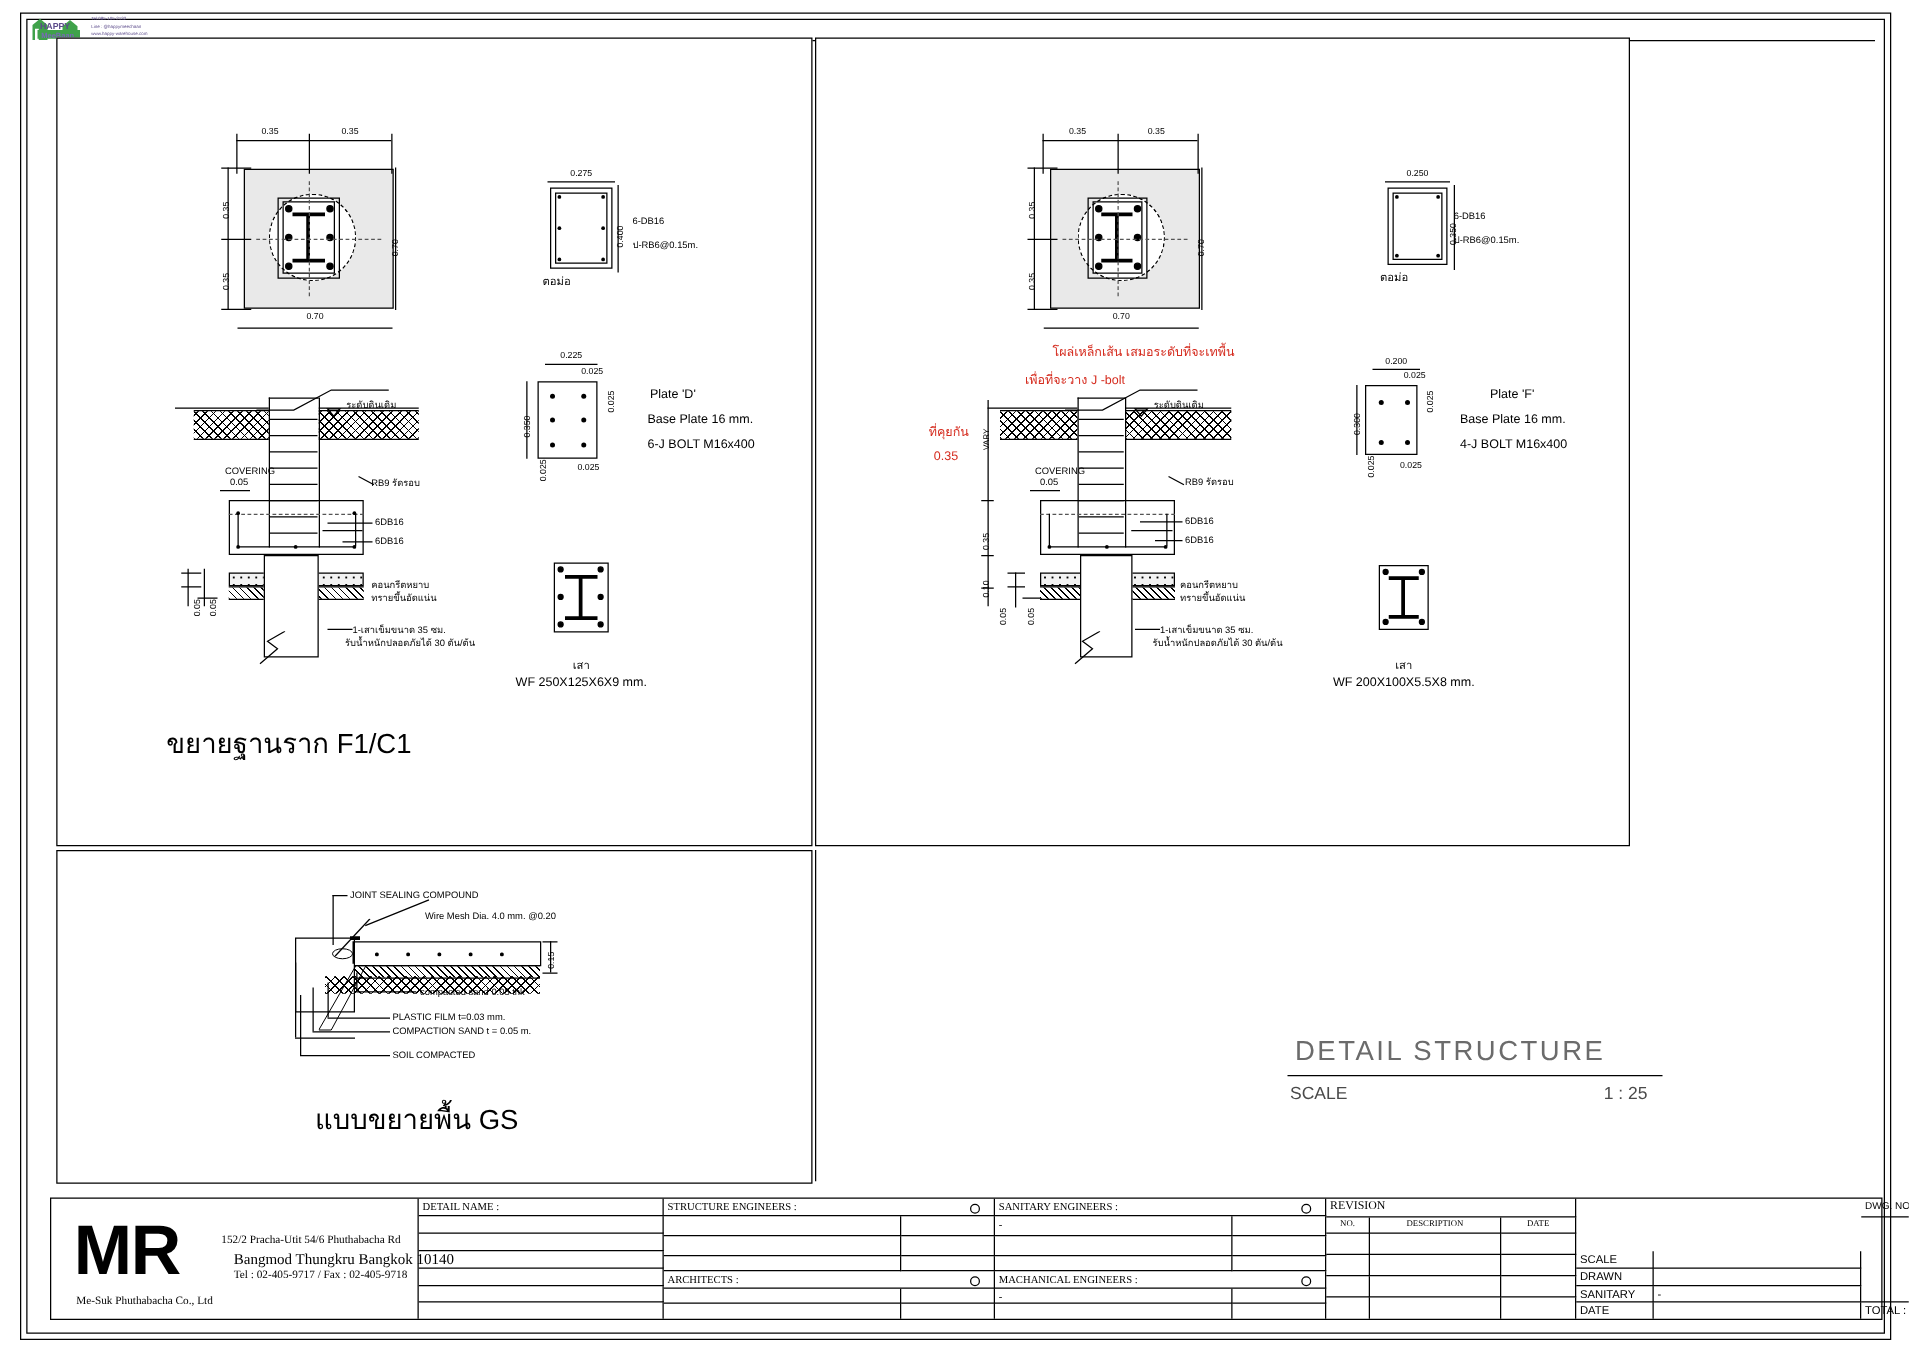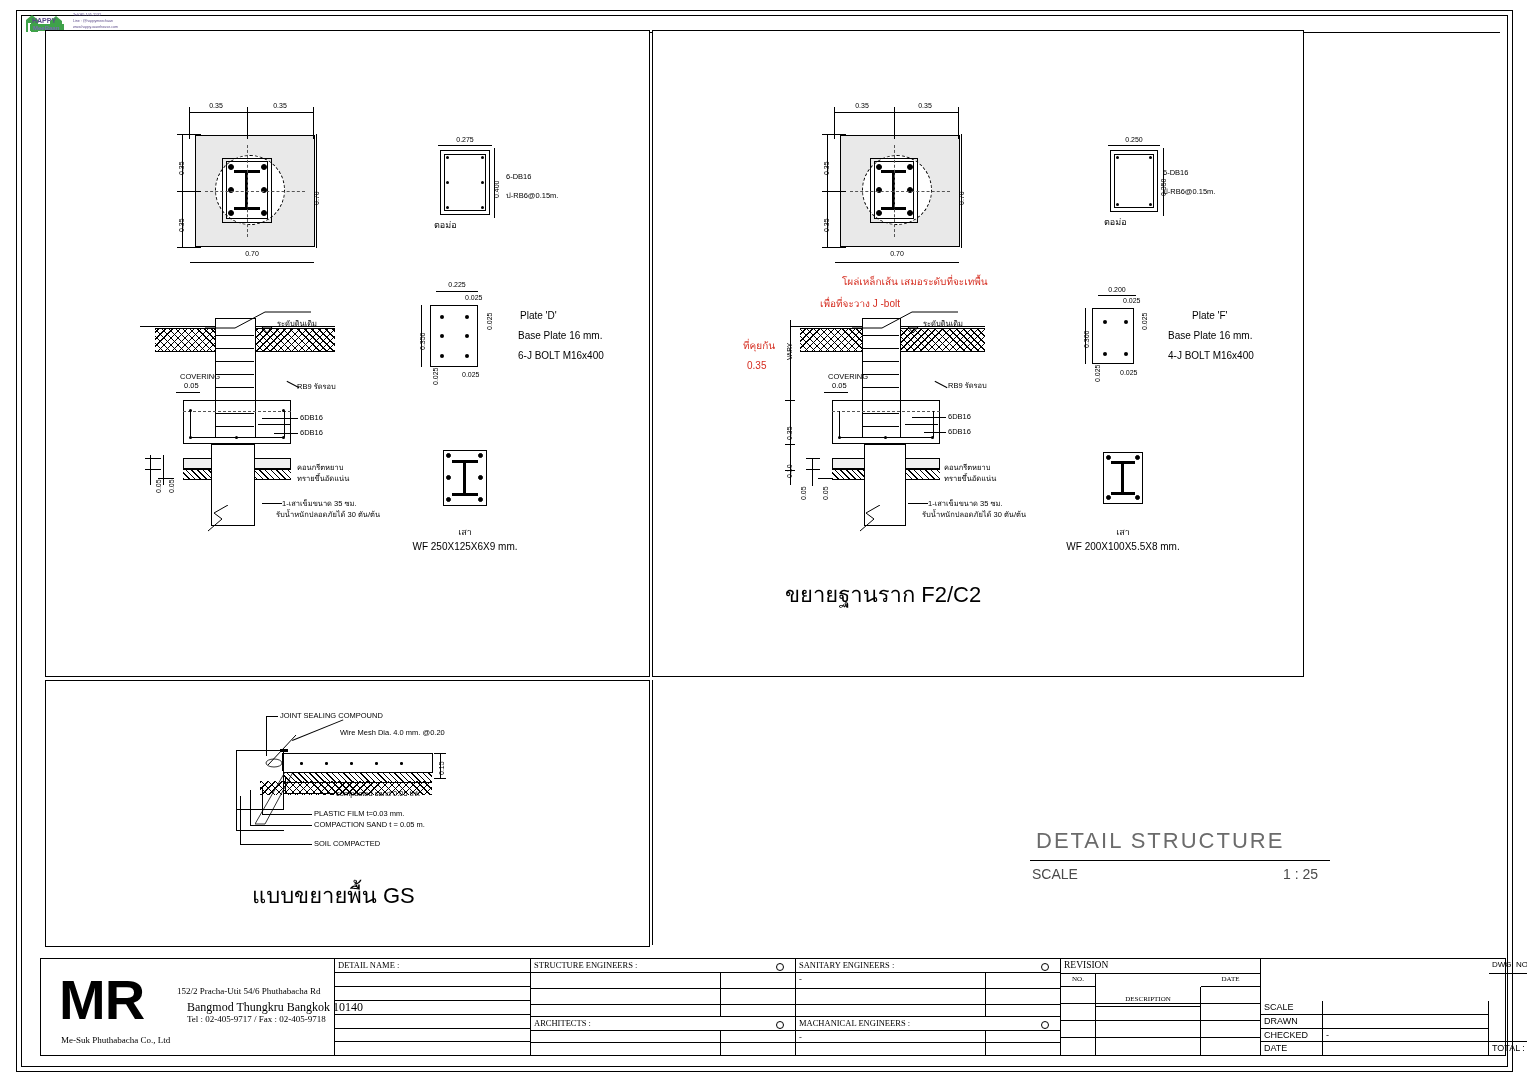--- a/index.html
+++ b/index.html
@@ -242,20 +242,21 @@
   <div class="note" style="left:276px;top:508px;">รับน้ำหนักปลอดภัยได้  30  ตัน/ต้น</div>
   <div class="ln hl" style="left:262px;top:503px;width:20px;"></div>
   <div class="dimtxtv" style="left:155px;top:493px;">0.05</div>
   <div class="dimtxtv" style="left:168px;top:493px;">0.05</div>
   <div class="dimvert" style="left:150px;top:455px;height:30px;"></div>
   <div class="dimvert" style="left:163px;top:455px;height:30px;"></div>
   <div class="dimline" style="left:145px;top:458px;width:16px;"></div>
   <div class="dimline" style="left:145px;top:469px;width:16px;"></div>
   <div class="dimline" style="left:158px;top:478px;width:16px;"></div>
 
+  <div class="thaiTitle" style="left:133px;top:577px;">ขยายฐานราก F1/C1</div>
 
   <div class="panel" style="left:652px;top:30px;width:650px;height:645px;"></div>
 
   <div class="grayfill" style="left:840px;top:135px;width:120px;height:112px;"></div>
   <div class="ring" style="left:862px;top:155px;width:70px;height:70px;border-style:dashed;"></div>
   <div class="box" style="left:870px;top:158px;width:48px;height:65px;"></div>
   <div class="boxthick" style="left:874px;top:161px;width:40px;height:58px;border-width:1px;"></div>
   <div class="ln" style="left:881px;top:170px;width:25px;height:3px;"></div>
   <div class="ln" style="left:881px;top:207px;width:25px;height:3px;"></div>
   <div class="ln" style="left:892px;top:172px;width:3px;height:36px;"></div>
@@ -395,21 +396,20 @@
   <div class="dimtxtv" style="left:800px;top:500px;">0.05</div>
   <div class="dimtxtv" style="left:822px;top:500px;">0.05</div>
   <div class="dimline" style="left:785px;top:400px;width:10px;"></div>
   <div class="dimline" style="left:785px;top:444px;width:10px;"></div>
   <div class="dimline" style="left:785px;top:470px;width:10px;"></div>
   <div class="dimvert" style="left:812px;top:458px;height:28px;"></div>
   <div class="dimline" style="left:806px;top:458px;width:14px;"></div>
   <div class="dimline" style="left:806px;top:469px;width:14px;"></div>
   <div class="dimline" style="left:818px;top:478px;width:14px;"></div>
 
-  <div class="thaiTitle" style="left:785px;top:577px;">ขยายฐานราก F2/C2</div>
 
   <div class="panel" style="left:45px;top:680px;width:603px;height:265px;"></div>
 
   <div class="box" style="left:236px;top:750px;width:48px;height:60px;"></div>
   <div class="ln hl" style="left:284px;top:753px;width:148px;height:1.4px;"></div>
   <div class="ln hl" style="left:284px;top:772px;width:148px;"></div>
   <div class="ln vl" style="left:432px;top:753px;height:20px;"></div>
   <div class="ln hl" style="left:280px;top:749px;width:8px;height:3px;"></div>
   <div class="ln vl" style="left:282px;top:753px;height:18px;width:1.6px;"></div>
 
@@ -509,40 +509,40 @@
 
     <div class="tbcell tbser" style="left:755px;top:58px;width:265px;height:14px;">MACHANICAL ENGINEERS :</div>
     <div style="position:absolute;left:1000px;top:62px;width:6px;height:6px;border:1px solid #000;border-radius:50%;"></div>
     <div class="tbcell tbser" style="left:755px;top:72px;width:190px;height:12px;">-</div>
     <div class="tbcell" style="left:945px;top:72px;width:75px;height:12px;"></div>
     <div class="tbcell nb" style="left:755px;top:84px;width:190px;height:12px;"></div>
     <div class="tbcell nb" style="left:945px;top:84px;width:75px;height:12px;"></div>
 
     <div class="tbcell tbser" style="left:1020px;top:0;width:200px;height:15px;font-size:9.5px;">REVISION</div>
     <div class="tbcell tbser" style="left:1020px;top:15px;width:35px;height:13px;font-size:7px;text-align:center;">NO.</div>
-    <div class="tbcell tbser" style="left:1055px;top:15px;width:105px;height:13px;font-size:7px;text-align:center;margin-top:20px;">DESCRIPTION</div>
+    <div class="tbcell tbser" style="left:1055px;top:15px;width:105px;height:13px;font-size:7px;text-align:center;">DESCRIPTION</div>
     <div class="tbcell tbser" style="left:1160px;top:15px;width:60px;height:13px;font-size:7px;text-align:center;">DATE</div>
     <div class="tbcell" style="left:1020px;top:28px;width:35px;height:17px;"></div>
     <div class="tbcell" style="left:1055px;top:28px;width:105px;height:17px;"></div>
     <div class="tbcell" style="left:1160px;top:28px;width:60px;height:17px;"></div>
     <div class="tbcell" style="left:1020px;top:45px;width:35px;height:17px;"></div>
     <div class="tbcell" style="left:1055px;top:45px;width:105px;height:17px;"></div>
     <div class="tbcell" style="left:1160px;top:45px;width:60px;height:17px;"></div>
     <div class="tbcell" style="left:1020px;top:62px;width:35px;height:17px;"></div>
     <div class="tbcell" style="left:1055px;top:62px;width:105px;height:17px;"></div>
     <div class="tbcell" style="left:1160px;top:62px;width:60px;height:17px;"></div>
     <div class="tbcell nb" style="left:1020px;top:79px;width:35px;height:17px;"></div>
     <div class="tbcell nb" style="left:1055px;top:79px;width:105px;height:17px;"></div>
     <div class="tbcell nb" style="left:1160px;top:79px;width:60px;height:17px;"></div>
 
     <div class="tbcell" style="left:1220px;top:42px;width:62px;height:14px;font-size:9px;">SCALE</div>
     <div class="tbcell" style="left:1282px;top:42px;width:166px;height:14px;"></div>
     <div class="tbcell" style="left:1220px;top:56px;width:62px;height:14px;font-size:9px;">DRAWN</div>
     <div class="tbcell" style="left:1282px;top:56px;width:166px;height:14px;"></div>
-    <div class="tbcell" style="left:1220px;top:70px;width:62px;height:13px;font-size:9px;">CHECKED</div>
+    <div class="tbcell" style="left:1220px;top:70px;width:62px;height:13px;font-size:9px;">SANITARY</div>
     <div class="tbcell" style="left:1282px;top:70px;width:166px;height:13px;font-size:9px;">-</div>
     <div class="tbcell nb" style="left:1220px;top:83px;width:62px;height:13px;font-size:9px;">DATE</div>
     <div class="tbcell nb" style="left:1282px;top:83px;width:166px;height:13px;"></div>
 
     <div class="tbcell" style="left:1448px;top:0;width:108px;height:15px;font-size:8px;">DWG. NO.</div>
     <div class="tbcell nr" style="left:1448px;top:15px;width:108px;height:68px;"></div>
     <div class="tbcell nb nr" style="left:1448px;top:83px;width:108px;height:13px;font-size:9px;">TOTAL :</div>
   </div>
 
 </div>

